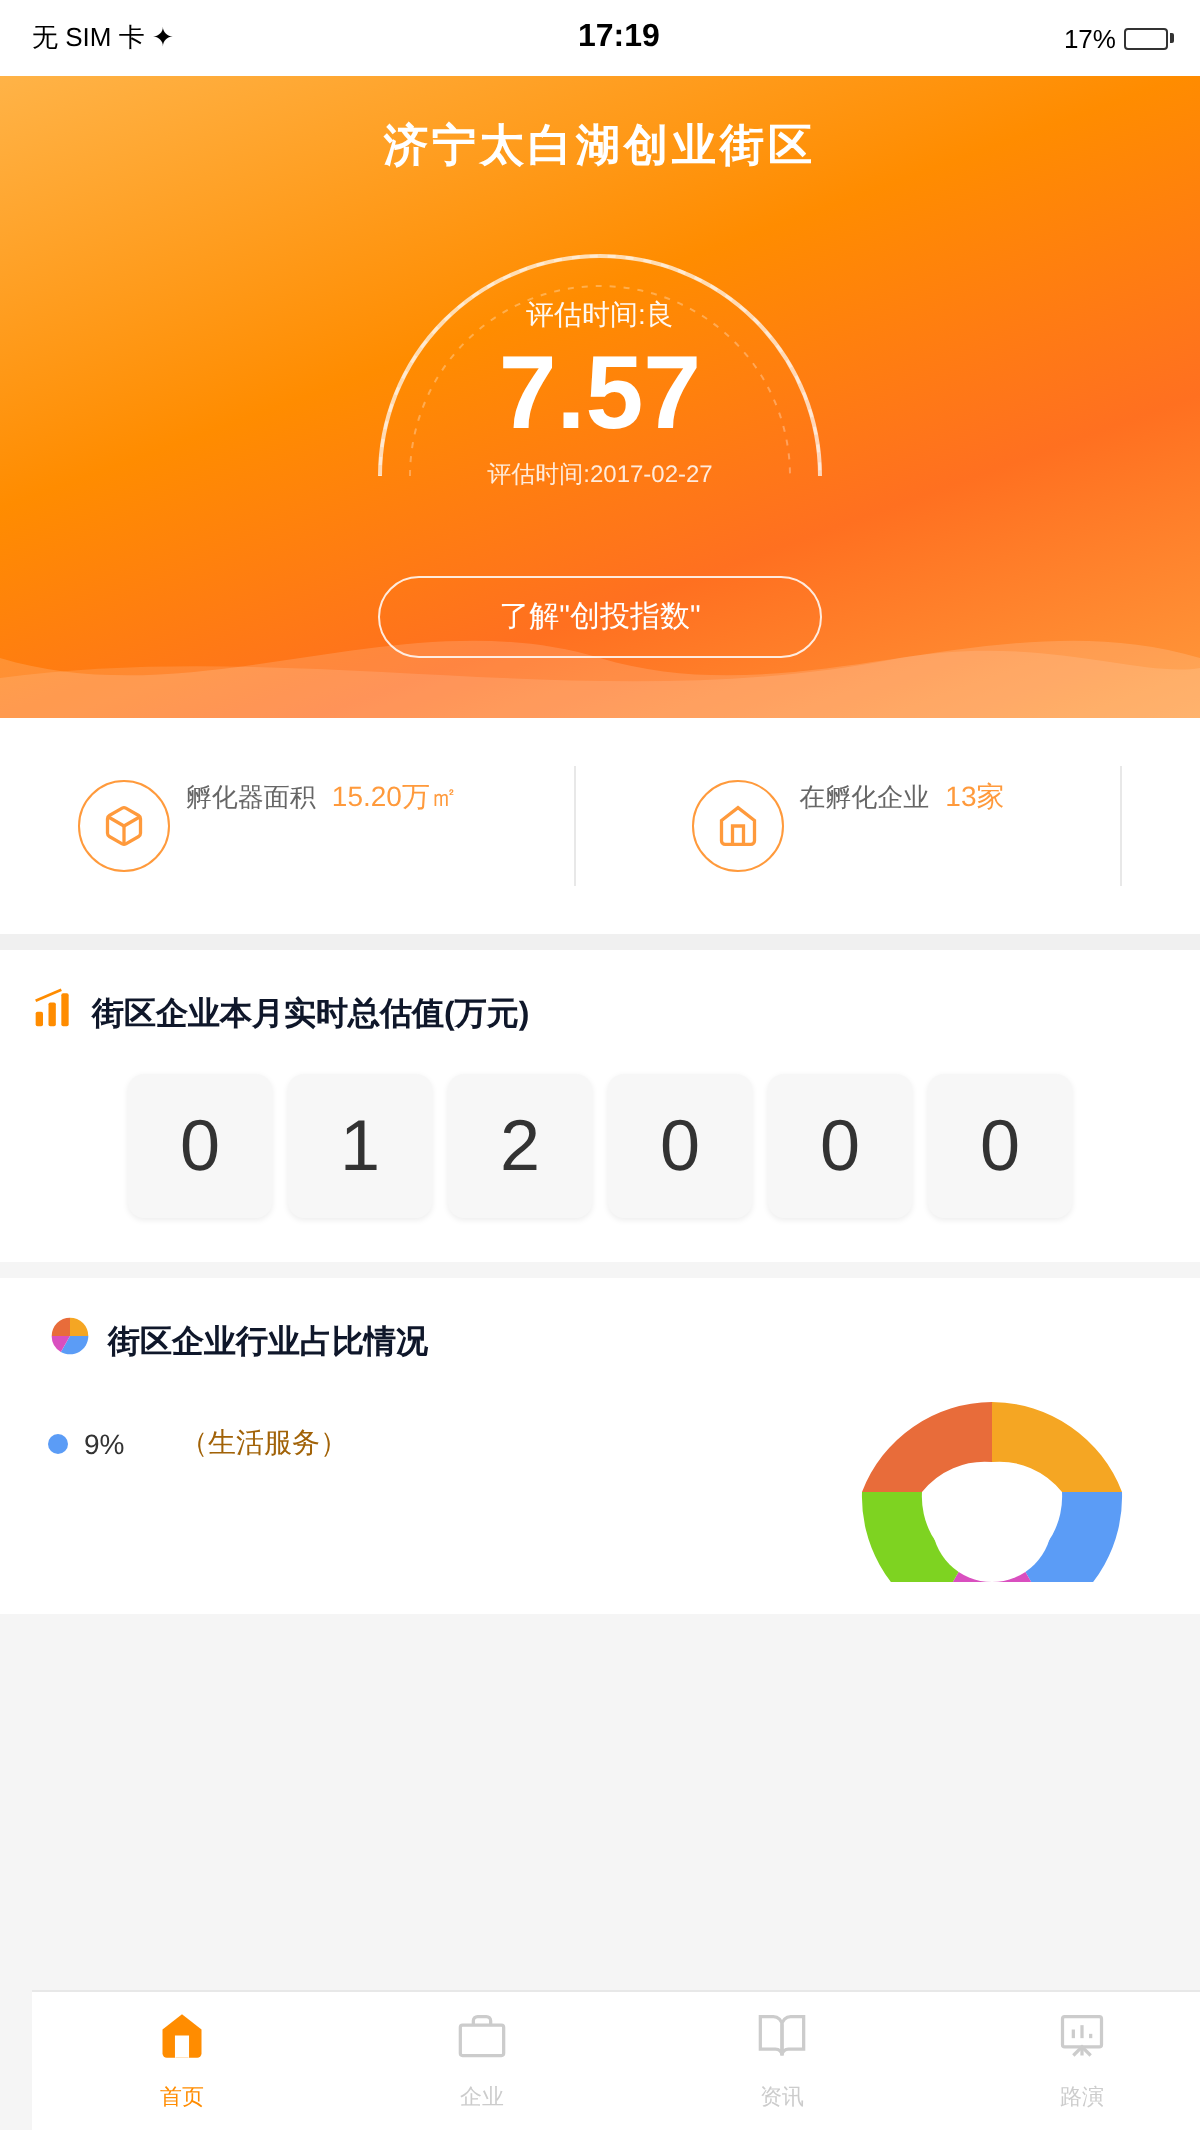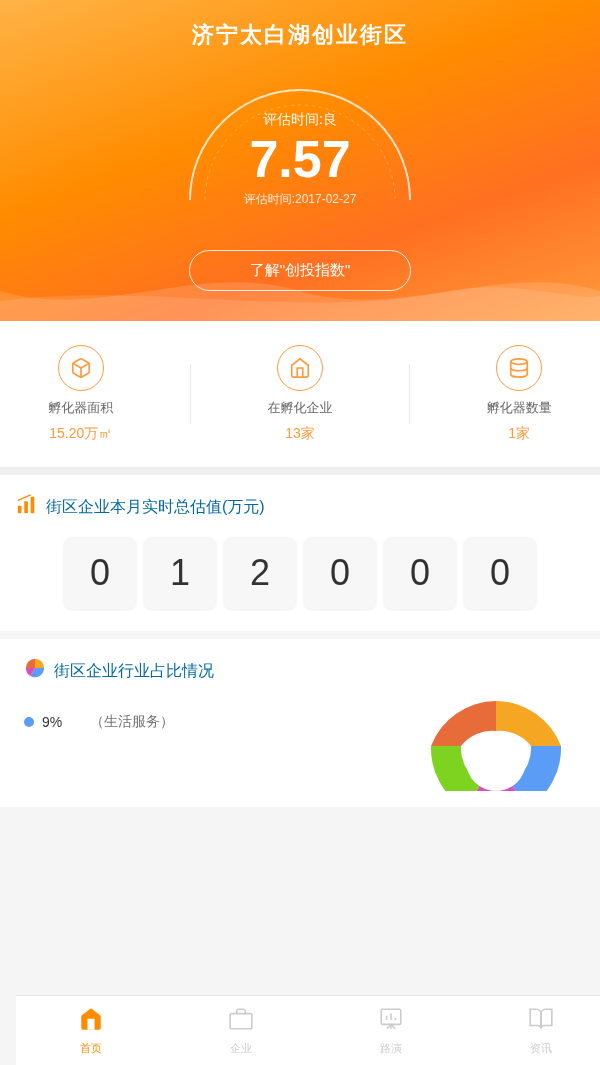--- a/index.html
+++ b/index.html
@@ -120,22 +120,22 @@
     .stats-row {
       background: white;
       display: flex;
       align-items: center;
       justify-content: space-around;
       padding: 24px 10px;
       border-bottom: 8px solid #f0f0f0;
     }
     .stat-item {
       display: flex;
-      flex-direction: column;
-      align-items: center;
+      flex-direction: row;
+      align-items: flex-start;
       gap: 8px;
     }
     .stat-divider {
       width: 1px;
       height: 60px;
       background: #e8e8e8;
     }
     .stat-icon {
       width: 46px;
       height: 46px;
@@ -168,22 +168,22 @@
       align-items: center;
       gap: 8px;
       margin-bottom: 16px;
     }
     .section-icon {
       font-size: 22px;
       color: #ff8c00;
     }
     .section-title {
       font-size: 16px;
-      color: #0369a1;
-      font-weight: 400;
+      color: #0f172a;
+      font-weight: 700;
     }
 
     
     .digits-row {
       display: flex;
       justify-content: center;
       gap: 8px;
       padding: 0 10px;
     }
     .digit-box {
@@ -221,21 +221,21 @@
       width: 10px;
       height: 10px;
       border-radius: 50%;
       flex-shrink: 0;
     }
     .legend-percent {
       min-width: 40px;
       color: #333;
     }
     .legend-name {
-      color: #737373;
+      color: #a16207;
     }
 
     
     .bottom-nav {
       position: fixed;
       bottom: 0;
       width: 600px;
       height: 70px;
       background: white;
       border-top: 1px solid #e8e8e8;
@@ -274,20 +274,32 @@
 
     .content-pad {
       padding-bottom: 70px;
     }
   </style>
 </head>
 <body>
 
 <div class="content-pad">
 
+  <div class="status-bar">
+    <div class="status-left">
+      <span>无 SIM 卡 ✦</span>
+    </div>
+    <div class="status-center">17:19</div>
+    <div class="status-right">
+      <span>17%</span>
+      <span class="battery-icon">
+        <span class="battery-fill"></span>
+      </span>
+    </div>
+  </div>
 
   <div class="hero">
     <div class="hero-title">济宁太白湖创业街区</div>
 
     
     <div class="gauge-container">
       <svg class="gauge-svg" viewBox="0 0 260 160">
 
         <circle cx="130" cy="130" r="110" fill="none" stroke="rgba(255,255,255,0.4)" stroke-width="1.5" stroke-dasharray="4 5" stroke-dashoffset="0" transform="rotate(0 130 130)" clip-path="url(#half)"></circle>
         <defs>
@@ -336,31 +348,20 @@
         <svg width="22" height="22" viewBox="0 0 24 24" fill="none" stroke="#ff9a3c" stroke-width="1.8">
           <path d="M3 9l9-7 9 7v11a2 2 0 0 1-2 2H5a2 2 0 0 1-2-2z"></path>
           <polyline points="9 22 9 12 15 12 15 22"></polyline>
         </svg>
       </div>
       <div class="stat-name">在孵化企业</div>
       <div class="stat-value">13家</div>
     </div>
     <div class="stat-divider"></div>
 
-    <div class="stat-item">
-      <div class="stat-icon">
-        <svg width="22" height="22" viewBox="0 0 24 24" fill="none" stroke="#ff9a3c" stroke-width="1.8">
-          <ellipse cx="12" cy="5" rx="9" ry="3"></ellipse>
-          <path d="M21 12c0 1.66-4 3-9 3s-9-1.34-9-3"></path>
-          <path d="M3 5v14c0 1.66 4 3 9 3s9-1.34 9-3V5"></path>
-        </svg>
-      </div>
-      <div class="stat-name">孵化器数量</div>
-      <div class="stat-value">1家</div>
-    </div>
   </div>
 
   <div class="section">
     <div class="section-header">
       <span class="section-icon">
         <svg width="22" height="22" viewBox="0 0 24 24" fill="#ff8c00">
           <rect x="2" y="14" width="4" height="8" rx="1"></rect>
           <rect x="9" y="9" width="4" height="13" rx="1"></rect>
           <rect x="16" y="4" width="4" height="18" rx="1"></rect>
           <path d="M2 8 L9 5 L16 2" stroke="#ff8c00" stroke-width="1.5" fill="none"></path>
@@ -437,32 +438,32 @@
         <line x1="8" y1="16" x2="8" y2="16"></line>
         <line x1="12" y1="16" x2="12" y2="16"></line>
         <line x1="16" y1="16" x2="16" y2="16"></line>
       </svg>
     </span>
     <span class="nav-label">企业</span>
   </div>
   <div class="nav-item">
     <span class="nav-icon">
       <svg width="26" height="26" viewBox="0 0 24 24" fill="none" stroke="#ccc" stroke-width="1.5">
+        <path d="M2 3h6a4 4 0 0 1 4 4v14a3 3 0 0 0-3-3H2z"></path>
+        <path d="M22 3h-6a4 4 0 0 0-4 4v14a3 3 0 0 1 3-3h7z"></path>
+      </svg>
+    </span>
+    <span class="nav-label">资讯</span>
+  </div>
+  <div class="nav-item">
+    <span class="nav-icon">
+      <svg width="26" height="26" viewBox="0 0 24 24" fill="none" stroke="#ccc" stroke-width="1.5">
         <rect x="3" y="3" width="18" height="14" rx="1"></rect>
         <polyline points="8 21 12 17 16 21"></polyline>
         <line x1="12" y1="17" x2="12" y2="21"></line>
         <line x1="8" y1="9" x2="8" y2="13"></line>
         <line x1="12" y1="7" x2="12" y2="13"></line>
         <line x1="16" y1="11" x2="16" y2="13"></line>
       </svg>
     </span>
     <span class="nav-label">路演</span>
   </div>
-  <div class="nav-item">
-    <span class="nav-icon">
-      <svg width="26" height="26" viewBox="0 0 24 24" fill="none" stroke="#ccc" stroke-width="1.5">
-        <path d="M2 3h6a4 4 0 0 1 4 4v14a3 3 0 0 0-3-3H2z"></path>
-        <path d="M22 3h-6a4 4 0 0 0-4 4v14a3 3 0 0 1 3-3h7z"></path>
-      </svg>
-    </span>
-    <span class="nav-label">资讯</span>
-  </div>
 </div>
 
 </body></html>

